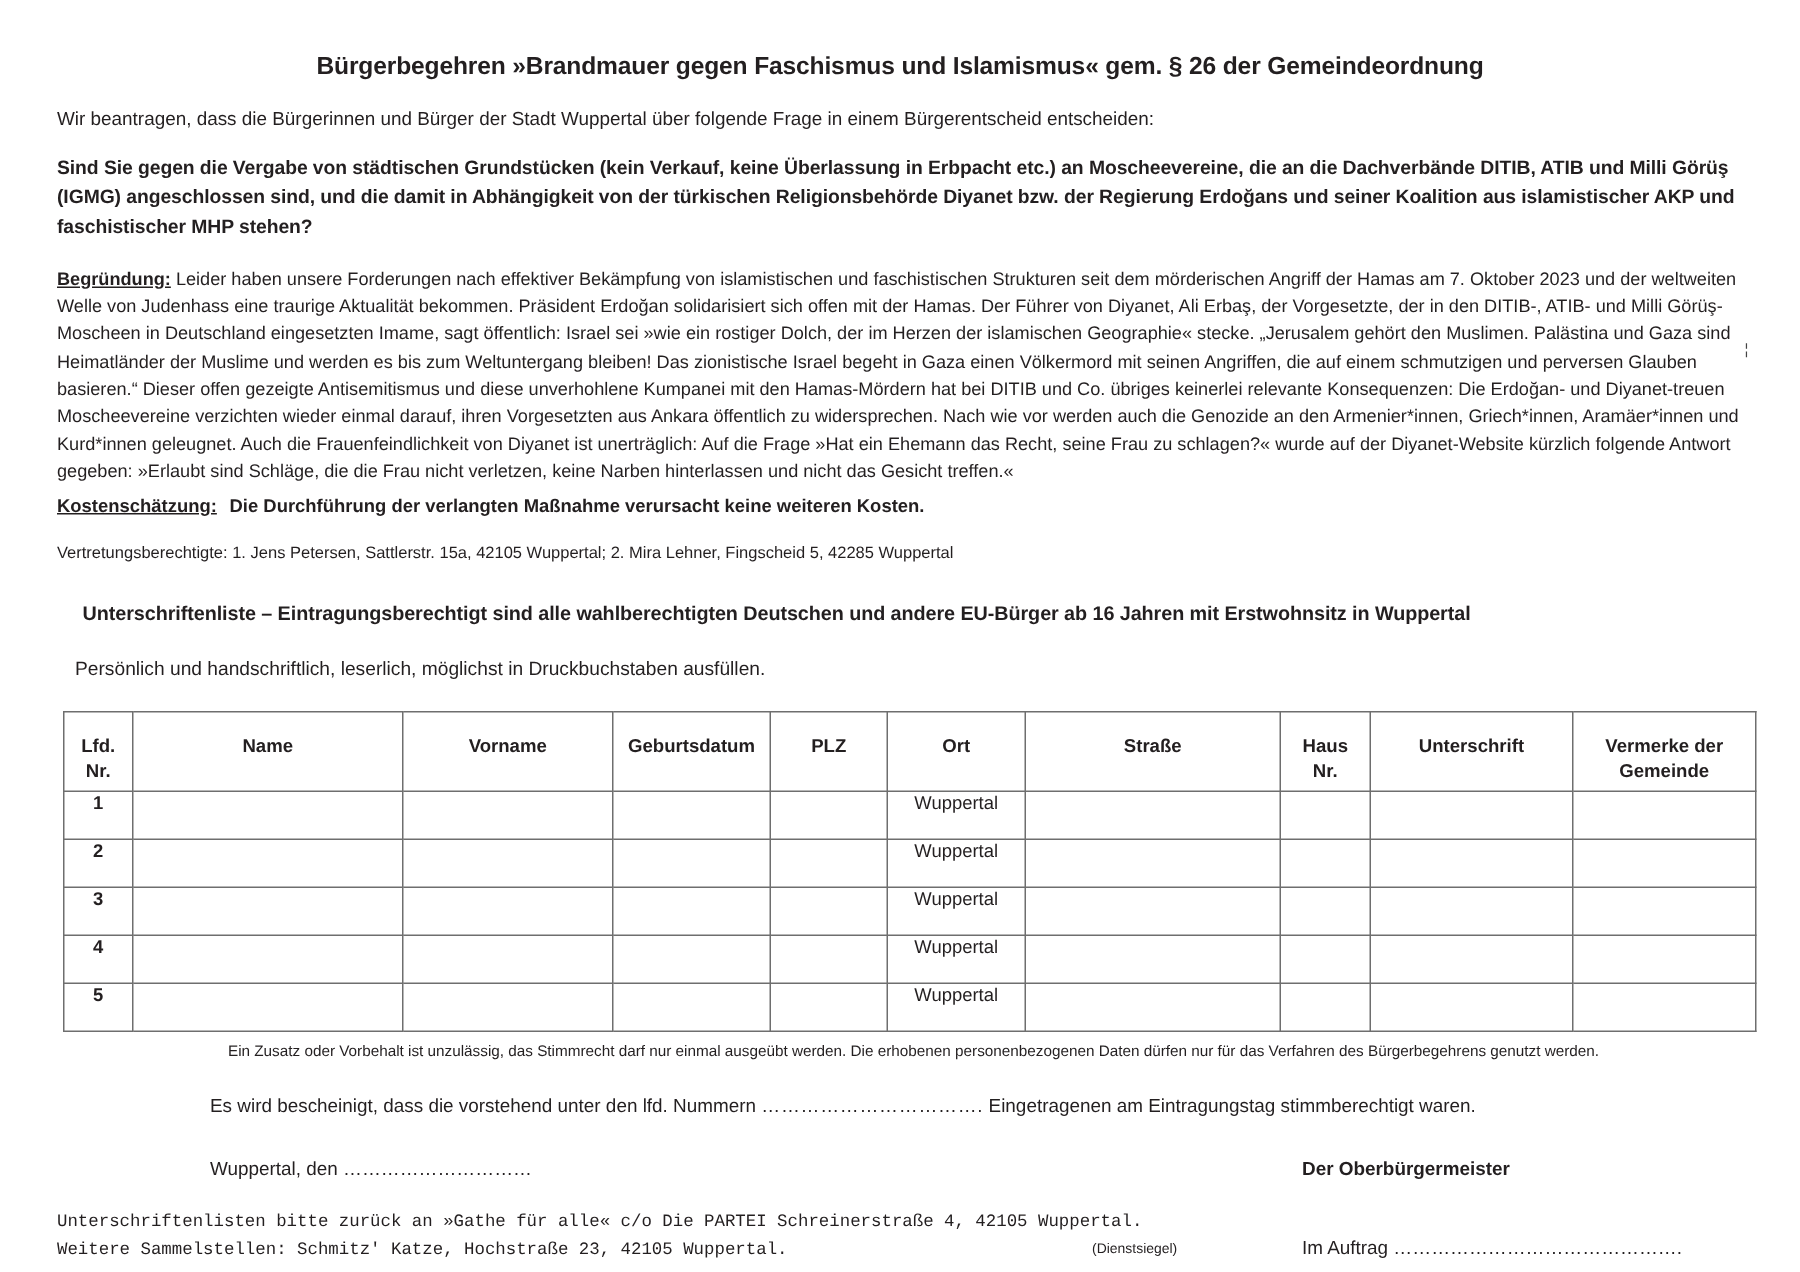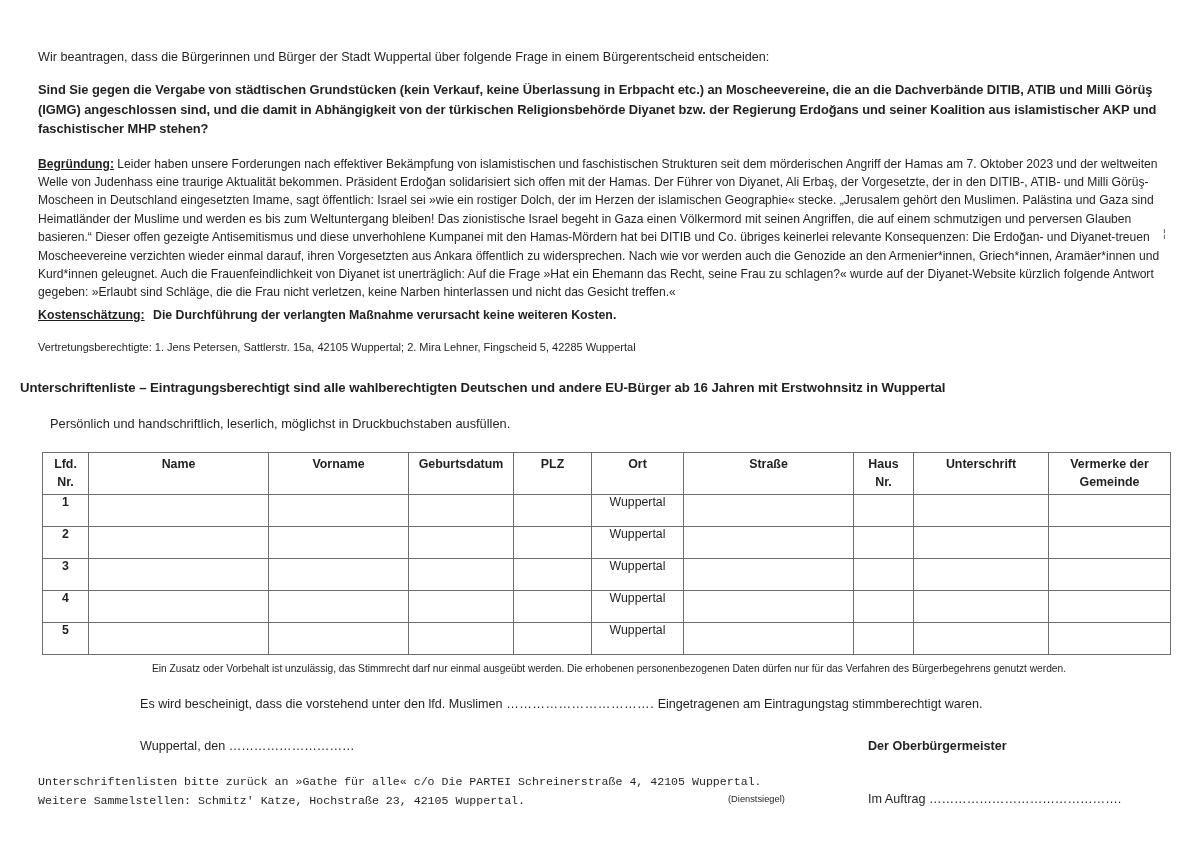--- a/index.html
+++ b/index.html
@@ -85,21 +85,21 @@
   .reps {
     margin: 15px 0 0 0;
     padding: 0 36px 0 38px;
     font-size: 11px;
     line-height: 1.5;
   }
 
   
   .siglist-head {
     margin: 23px 0 0 0;
-    padding: 0 36px 0 20px;
+    padding: 0 36px 0 55px;
     font-size: 13.2px;
     font-weight: bold;
     line-height: 1.4;
     letter-spacing: -0.05px;
   }
   .siglist-sub {
     margin: 18px 0 0 0;
     padding: 0 36px 0 50px;
     font-size: 12.8px;
     line-height: 1.4;
@@ -119,21 +119,21 @@
   table.siglist td {
     border: 1px solid #6e6e6e;
     padding: 0;
     vertical-align: top;
   }
   table.siglist th {
     font-size: 12.4px;
     font-weight: bold;
     height: 38px;
     line-height: 1.42;
-    padding-top: 3px;
+    padding-top: 14px;
     vertical-align: top;
   }
   table.siglist td {
     height: 31px;
     font-size: 12.3px;
   }
   td.num {
     text-align: center;
     font-weight: bold;
     font-size: 13px;
@@ -217,20 +217,21 @@
     font-size: 10px;
     color: #444;
   }
 </style>
 </head>
 <body>
 
 <div class="page">
 
   <div class="title-block">
+    <div class="title-line">Bürgerbegehren »Brandmauer gegen Faschismus und Islamismus« gem. § 26 der Gemeindeordnung</div>
   </div>
 
   <div class="intro">Wir beantragen, dass die Bürgerinnen und Bürger der Stadt Wuppertal über folgende Frage in einem Bürgerentscheid entscheiden:</div>
 
   <div class="question">Sind Sie gegen die Vergabe von städtischen Grundstücken (kein Verkauf, keine Überlassung in Erbpacht etc.) an Moscheevereine, die an die Dachverbände DITIB, ATIB und Milli Görüş (IGMG) angeschlossen sind, und die damit in Abhängigkeit von der türkischen Religionsbehörde Diyanet bzw. der Regierung Erdoğans und seiner Koalition aus islamistischer AKP und faschistischer MHP stehen?</div>
 
   <div class="reason"><span class="lead">Begründung:</span><span> Leider haben unsere Forderungen nach effektiver Bekämpfung von islamistischen und faschistischen Strukturen seit dem mörderischen Angriff der Hamas am 7. Oktober 2023 und der weltweiten Welle von Judenhass eine traurige Aktualität bekommen. Präsident Erdoğan solidarisiert sich offen mit der Hamas. Der Führer von Diyanet, Ali Erbaş, der Vorgesetzte, der in den DITIB-, ATIB- und Milli Görüş-Moscheen in Deutschland eingesetzten Imame, sagt öffentlich: Israel sei »wie ein rostiger Dolch, der im Herzen der islamischen Geographie« stecke. „Jerusalem gehört den Muslimen. Palästina und Gaza sind Heimatländer der Muslime und werden es bis zum Weltuntergang bleiben! Das zionistische Israel begeht in Gaza einen Völkermord mit seinen Angriffen, die auf einem schmutzigen und perversen Glauben basieren.“ Dieser offen gezeigte Antisemitismus und diese unverhohlene Kumpanei mit den Hamas-Mördern hat bei DITIB und Co. übriges keinerlei relevante Konsequenzen: Die Erdoğan- und Diyanet-treuen Moscheevereine verzichten wieder einmal darauf, ihren Vorgesetzten aus Ankara öffentlich zu widersprechen. Nach wie vor werden auch die Genozide an den Armenier*innen, Griech*innen, Aramäer*innen und Kurd*innen geleugnet. Auch die Frauenfeindlichkeit von Diyanet ist unerträglich: Auf die Frage »Hat ein Ehemann das Recht, seine Frau zu schlagen?« wurde auf der Diyanet-Website kürzlich folgende Antwort gegeben: »Erlaubt sind Schläge, die die Frau nicht verletzen, keine Narben hinterlassen und nicht das Gesicht treffen.«</span></div>
 
   <div class="cost"><span class="lead">Kostenschätzung:</span><span class="lead-gap"></span> <span>Die Durchführung der verlangten Maßnahme verursacht keine weiteren Kosten.</span></div>
 
@@ -350,21 +351,21 @@
           <td></td>
           <td></td>
           <td></td>
         </tr>
       </tbody>
     </table>
   </div>
 
   <div class="table-note">Ein Zusatz oder Vorbehalt ist unzulässig, das Stimmrecht darf nur einmal ausgeübt werden. Die erhobenen personenbezogenen Daten dürfen nur für das Verfahren des Bürgerbegehrens genutzt werden.</div>
 
-  <div class="certify"><span>Es wird bescheinigt, dass die vorstehend unter den lfd. Muslimen </span><span class="dots-sm">…………………………….</span><span> Eingetragenen am Eintragungstag stimmberechtigt waren.</span></div>
+  <div class="certify"><span>Es wird bescheinigt, dass die vorstehend unter den lfd. Nummern </span><span class="dots-sm">…………………………….</span><span> Eingetragenen am Eintragungstag stimmberechtigt waren.</span></div>
 
   <div class="sigrow">
     <span>Wuppertal, den …………………………</span>
     <span class="right">Der Oberbürgermeister</span>
   </div>
 
   <div class="bottom">
     <div class="bottom-lines">
       <div>Unterschriftenlisten bitte zurück an »Gathe für alle« c/o Die PARTEI Schreinerstraße 4, 42105 Wuppertal.</div>
       <div>Weitere Sammelstellen: Schmitz' Katze, Hochstraße 23, 42105 Wuppertal.</div>

